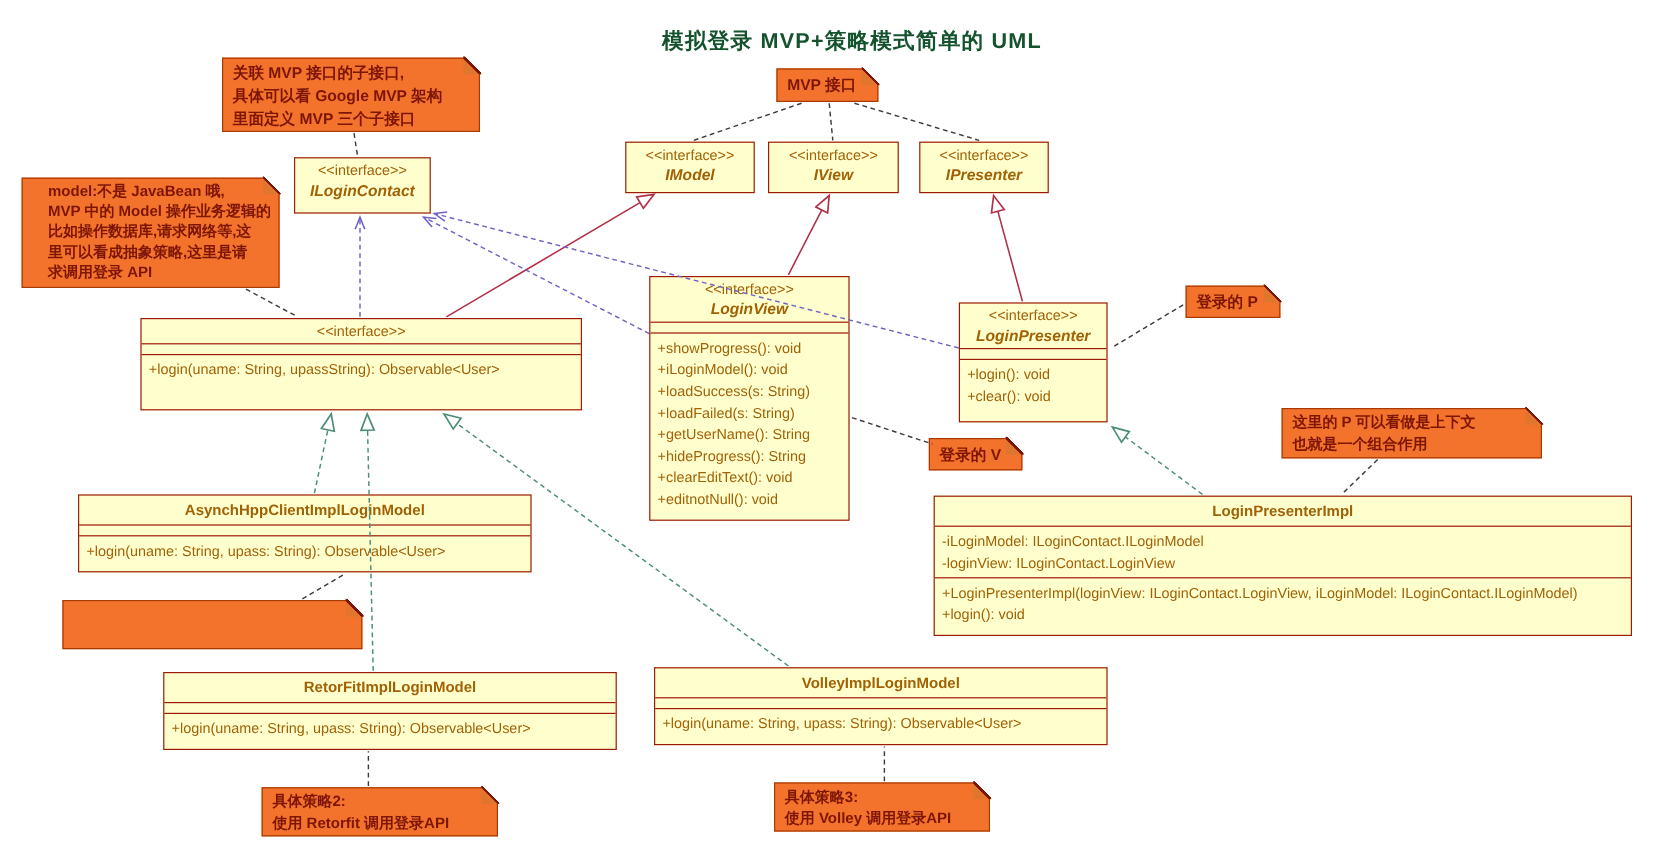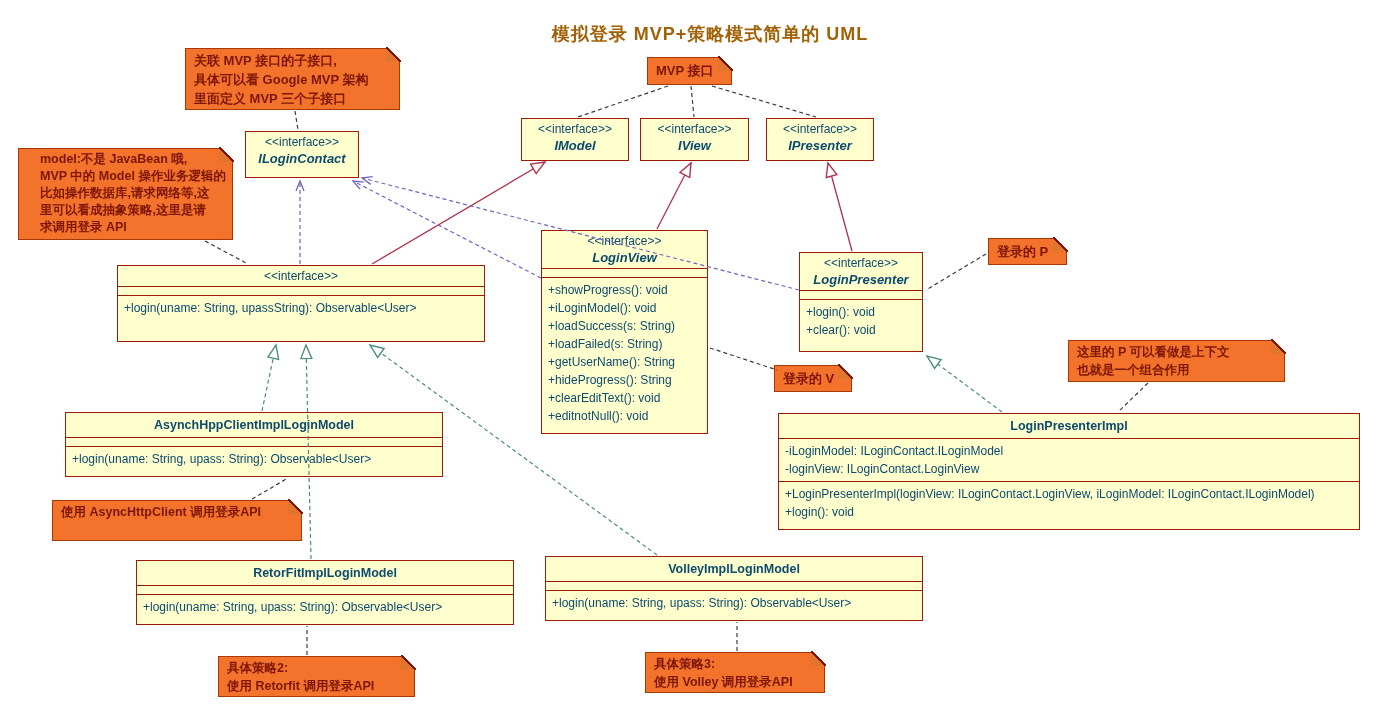--- a/index.html
+++ b/index.html
@@ -3,27 +3,27 @@
 <meta charset="utf-8">
 <style>
   html,body { margin:0; padding:0; background:#ffffff; }
   #canvas {
     position:relative; width:1380px; height:719px; overflow:hidden;
     background:#ffffff;
     font-family:"Liberation Sans","DejaVu Sans",sans-serif;
   }
   .diagram-title {
     position:absolute; top:22px; left:40px; width:1340px;
-    text-align:center; font-size:18px; font-weight:bold; color:#a16207;
+    text-align:center; font-size:18px; font-weight:bold; color:#14532d;
     letter-spacing:1px;
   }
   
   .uml-class {
     position:absolute; box-sizing:border-box;
-    background:#FFFFCE; border:1.5px solid #9C1A06; color:#0c4a6e;
+    background:#FFFFCE; border:1.5px solid #9C1A06; color:#a16207;
   }
   .cmp-name { text-align:center; padding:3px 3px 2px 3px; }
   .stereo   { font-size:12px; line-height:15px; }
   .iname    { font-size:13px; font-weight:bold; font-style:italic; line-height:17px; }
   .cname    { font-size:12.5px; font-weight:bold; line-height:19px; }
   .cmp-empty   { border-top:1.5px solid #9C1A06; height:9px; box-sizing:border-box; }
   .cmp-members { border-top:1.5px solid #9C1A06; padding:3px 6px; font-size:12px; }
   .member { line-height:18px; white-space:nowrap; }
   
   .note {
@@ -79,21 +79,20 @@
   <div class="note note-small" style="left:774px;top:365px;width:78px;height:27px;">
     <div class="nline">登录的 V</div>
   </div>
 
   <div class="note" style="left:1068px;top:340px;width:217px;height:42px;">
     <div class="nline">这里的 P 可以看做是上下文</div>
     <div class="nline">也就是一个组合作用</div>
   </div>
 
   <div class="note" style="left:52px;top:500px;width:250px;height:41px;">
-    <div class="nline">使用 AsyncHttpClient 调用登录API</div>
   </div>
 
   <div class="note" style="left:218px;top:656px;width:197px;height:41px;">
     <div class="nline">具体策略2:</div>
     <div class="nline">使用 Retorfit 调用登录API</div>
   </div>
 
   <div class="note" style="left:645px;top:652px;width:180px;height:41px;">
     <div class="nline">具体策略3:</div>
     <div class="nline">使用 Volley 调用登录API</div>

